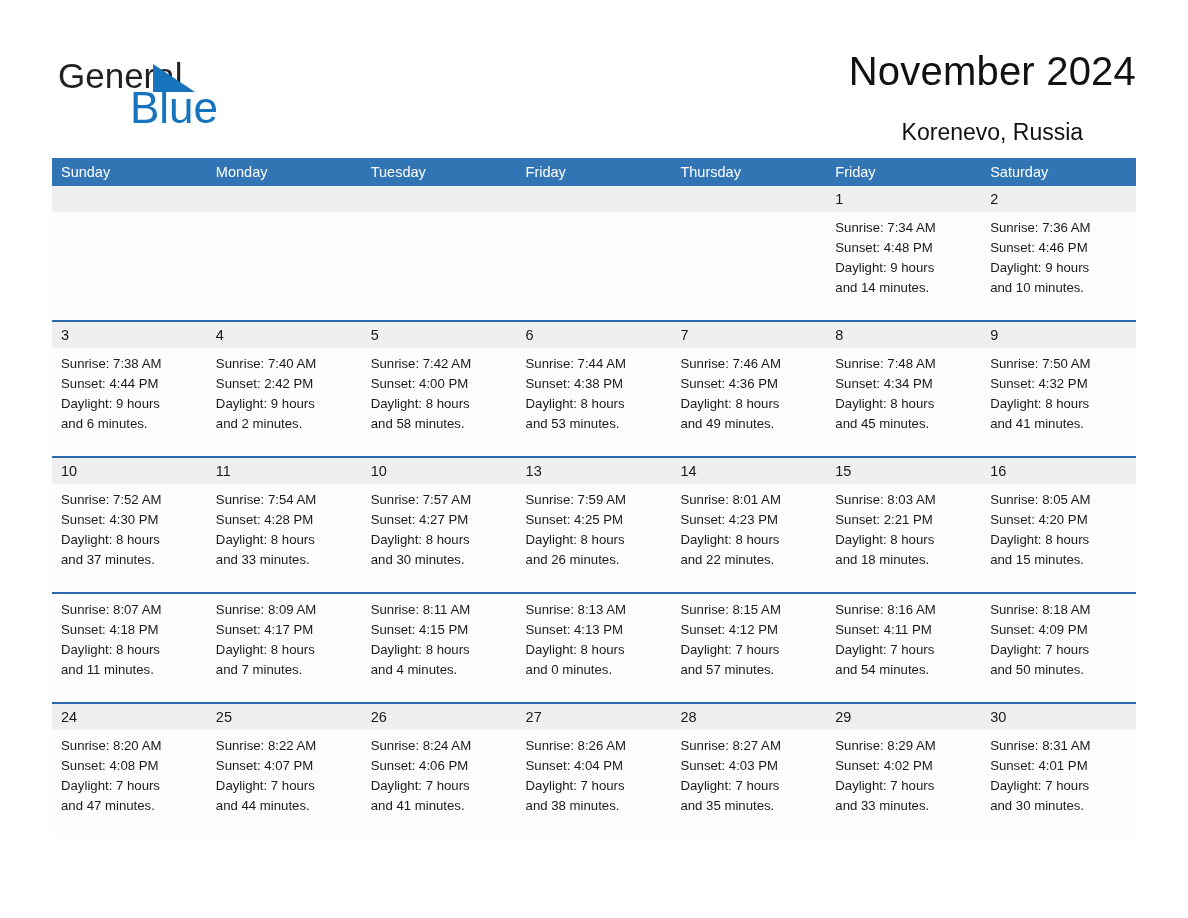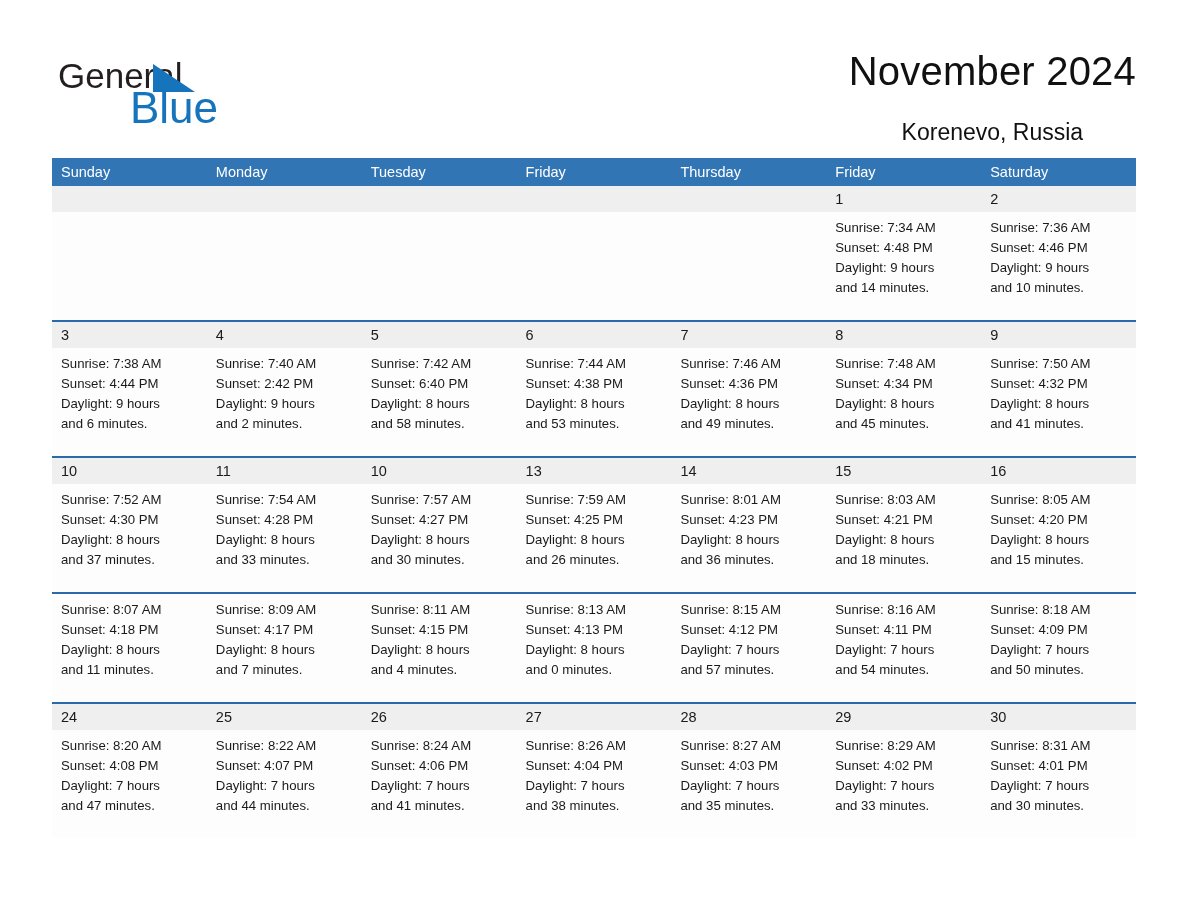--- a/index.html
+++ b/index.html
@@ -232,21 +232,21 @@
               <div class="info-line">and 6 minutes.</div>
             </div>
             <div class="info-cell">
               <div class="info-line">Sunrise: 7:40 AM</div>
               <div class="info-line">Sunset: 2:42 PM</div>
               <div class="info-line">Daylight: 9 hours</div>
               <div class="info-line">and 2 minutes.</div>
             </div>
             <div class="info-cell">
               <div class="info-line">Sunrise: 7:42 AM</div>
-              <div class="info-line">Sunset: 6:40 PM</div>
+              <div class="info-line">Sunset: 4:00 PM</div>
               <div class="info-line">Daylight: 8 hours</div>
               <div class="info-line">and 58 minutes.</div>
             </div>
             <div class="info-cell">
               <div class="info-line">Sunrise: 7:44 AM</div>
               <div class="info-line">Sunset: 4:38 PM</div>
               <div class="info-line">Daylight: 8 hours</div>
               <div class="info-line">and 53 minutes.</div>
             </div>
             <div class="info-cell">
@@ -301,25 +301,25 @@
             <div class="info-cell">
               <div class="info-line">Sunrise: 7:59 AM</div>
               <div class="info-line">Sunset: 4:25 PM</div>
               <div class="info-line">Daylight: 8 hours</div>
               <div class="info-line">and 26 minutes.</div>
             </div>
             <div class="info-cell">
               <div class="info-line">Sunrise: 8:01 AM</div>
               <div class="info-line">Sunset: 4:23 PM</div>
               <div class="info-line">Daylight: 8 hours</div>
-              <div class="info-line">and 36 minutes.</div>
+              <div class="info-line">and 22 minutes.</div>
             </div>
             <div class="info-cell">
               <div class="info-line">Sunrise: 8:03 AM</div>
-              <div class="info-line">Sunset: 4:21 PM</div>
+              <div class="info-line">Sunset: 2:21 PM</div>
               <div class="info-line">Daylight: 8 hours</div>
               <div class="info-line">and 18 minutes.</div>
             </div>
             <div class="info-cell">
               <div class="info-line">Sunrise: 8:05 AM</div>
               <div class="info-line">Sunset: 4:20 PM</div>
               <div class="info-line">Daylight: 8 hours</div>
               <div class="info-line">and 15 minutes.</div>
             </div>
           </div>

